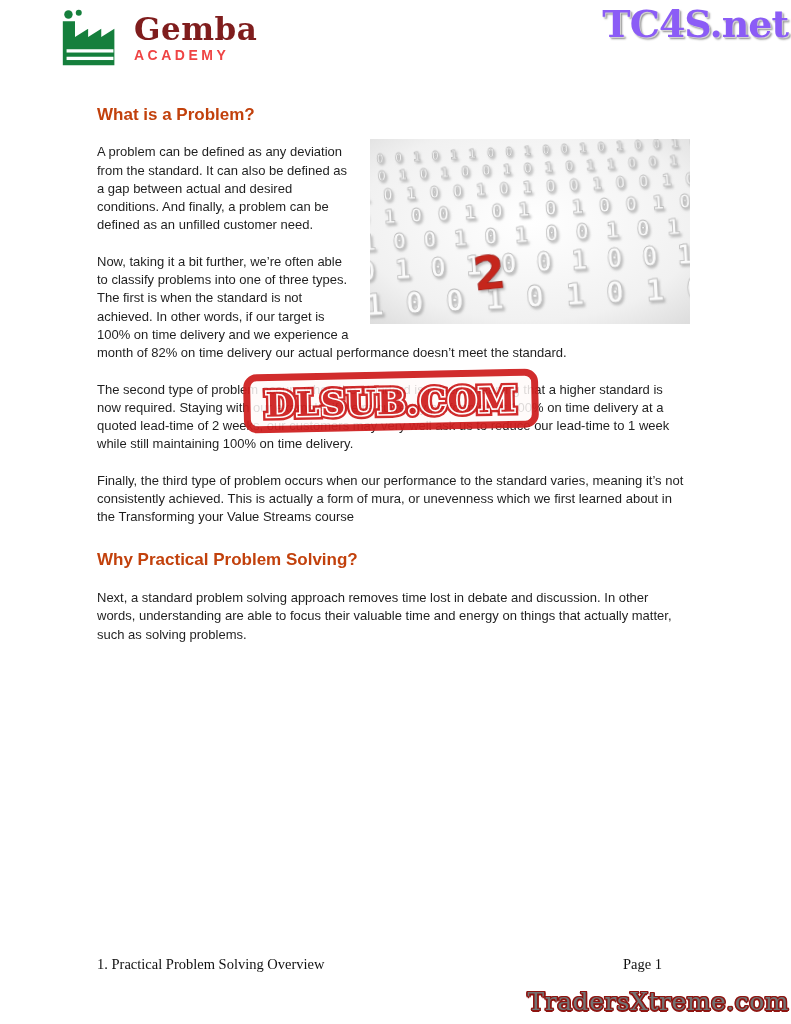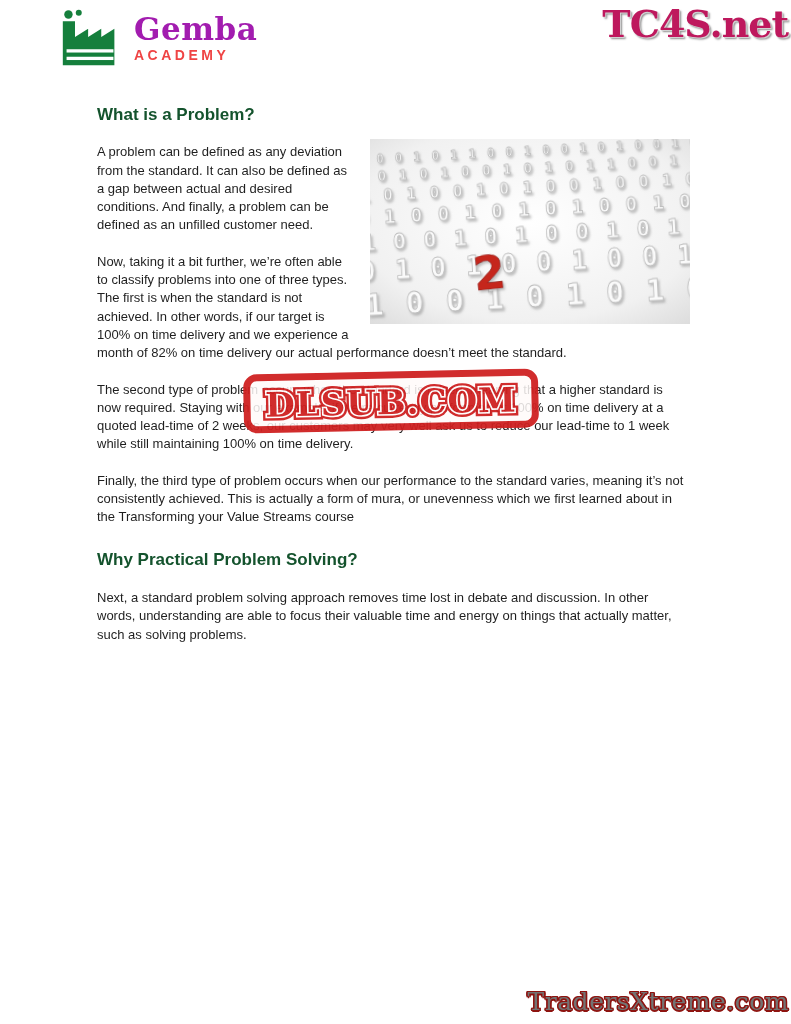--- a/index.html
+++ b/index.html
@@ -8,39 +8,39 @@
     position:relative; width:791px; height:1024px; margin:0 auto;
     background:#ffffff; overflow:hidden;
     font-family:"Liberation Sans", sans-serif; color:#1d1d1d;
   }
   
   .header { position:relative; height:76px; }
   .logo { position:absolute; left:55px; top:8px; display:flex; align-items:center; gap:9px; }
   .logo-text { display:flex; flex-direction:column; }
   .logo-brand {
     font-family:"DejaVu Serif", serif; font-weight:bold; font-size:31px;
-    color:#a21caf; line-height:1.05; letter-spacing:0.5px;
+    color:#7f1d1d; line-height:1.05; letter-spacing:0.5px;
   }
   .logo-academy {
     font-size:14px; font-weight:bold; color:#ef4444; letter-spacing:3.5px; margin-top:2px;
   }
   .wm-top {
     position:absolute; top:1px; right:3px;
     font-family:"DejaVu Serif", serif; font-weight:bold; font-size:38px;
-    color:#be185d; letter-spacing:-1px;
+    color:#8b5cf6; letter-spacing:-1px;
     text-shadow:1px 1px 0 #d2d2d2, 2px 2px 2px #8d8d8d;
     margin-left:32px;
   }
   
   .title {
     text-align:center; font-size:32px; font-weight:400; color:#2a2a2a;
     margin-top:56px; letter-spacing:0.2px;
   }
   .content { padding:0 101px 0 97px; font-size:13px; line-height:18.3px; color:#1f1f1f; }
-  .h-green { color:#14532d; font-size:17px; font-weight:bold; margin-top:30px; margin-bottom:19px; }
+  .h-green { color:#c2410c; font-size:17px; font-weight:bold; margin-top:30px; margin-bottom:19px; }
   .h-green.second { margin-top:24px; margin-bottom:20px; }
   .content p { margin-bottom:18px; }
   .rel { position:relative; }
   
   .digits-fig { float:right; width:320px; height:185px; margin:-4px 0 6px 14px; }
   
   .stamp-wrap {
     position:absolute; left:146px; top:-10px; width:296px; height:60px;
     transform:rotate(-1.2deg); opacity:0.94; pointer-events:none;
   }
@@ -131,16 +131,20 @@
     </p>
 
     <p>Finally, the third type of problem occurs when our performance to the standard varies, meaning it’s not consistently achieved.  This is actually a form of mura, or unevenness which we first learned about in the Transforming your Value Streams course</p>
 
     <h2 class="h-green second">Why Practical Problem Solving?</h2>
 
     <p>Next, a standard problem solving approach removes time lost in debate and discussion.  In other words, understanding are able to focus their valuable time and energy on things that actually matter, such as solving problems.</p>
 
   </div>
 
+  <div class="footer">
+    <span class="footer-left">1. Practical Problem Solving Overview</span>
+    <span class="footer-right">Page 1</span>
+  </div>
 
   <div class="wm-bottom">TradersXtreme.com</div>
 
 </div>
 
 </body></html>

